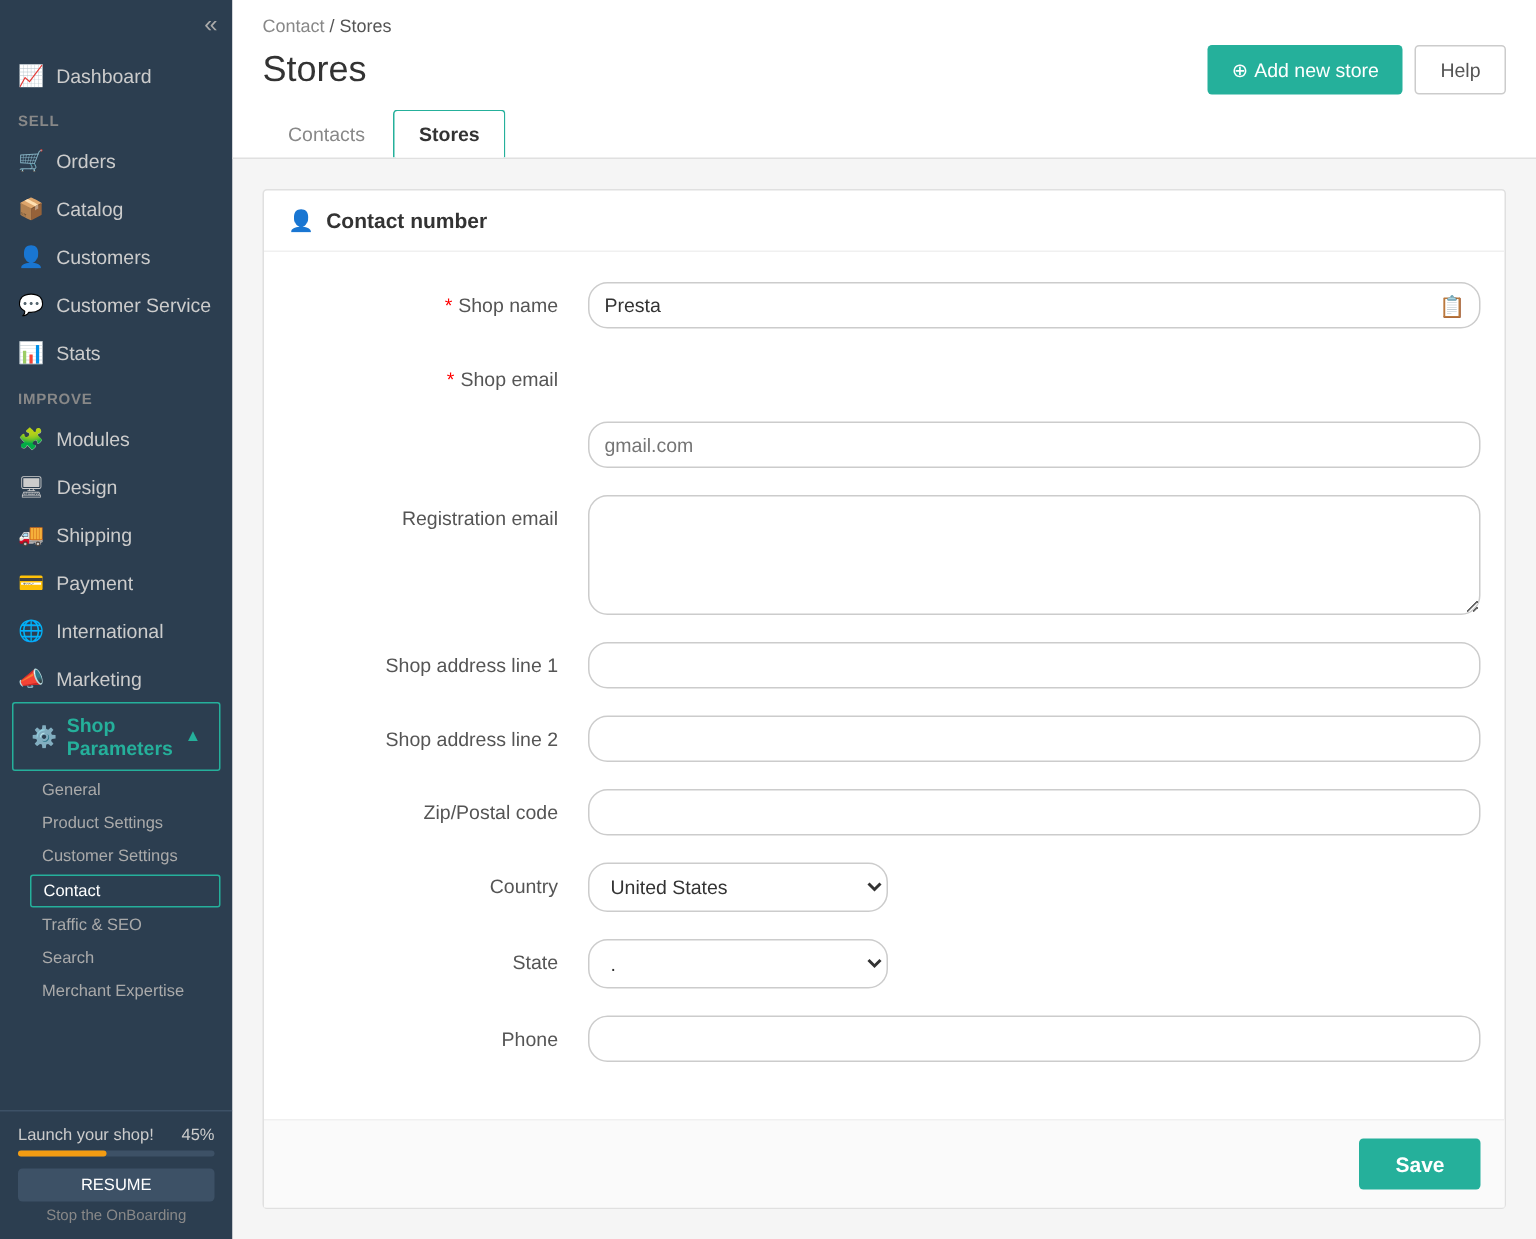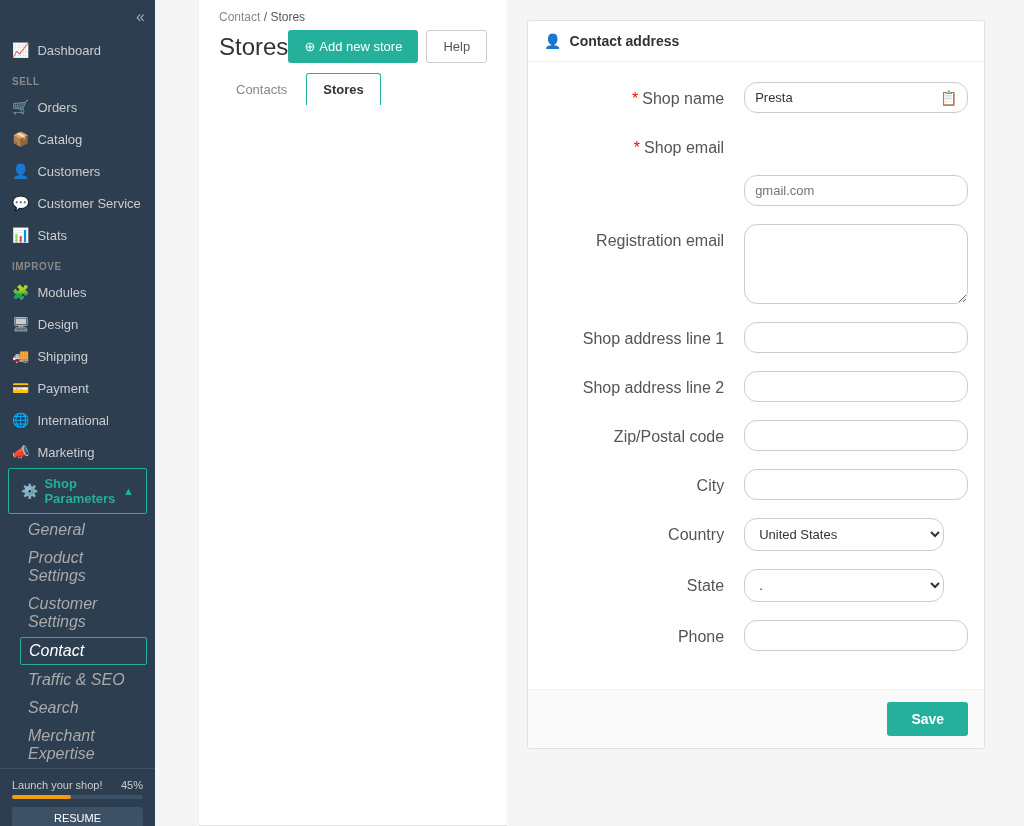--- a/index.html
+++ b/index.html
@@ -66,22 +66,21 @@
       border: 1px solid #25b09b;
       margin: 0 8px 2px;
       border-radius: 2px;
     }
     .shop-params-header .icon { font-size: 14px; }
 
     .sub-item {
       padding: 5px 12px 5px 28px;
       cursor: pointer;
       color: #aaa;
-      font-size: 16px;
-      font-style: italic;
+      font-size: 11px;
     }
     .sub-item.contact-active {
       border: 1px solid #25b09b;
       border-radius: 2px;
       color: #fff;
       margin: 1px 8px 1px 20px;
       padding: 4px 8px;
     }
 
     .sidebar-bottom {
@@ -121,23 +120,23 @@
     .stop-label {
       font-size: 10px;
       color: #888;
       text-align: center;
     }
 
     
     .main {
       flex: 1;
       display: flex;
+      flex-direction: column;
       overflow-y: auto;
       background: #f5f5f5;
-      padding-left: 44px;
     }
     .main-header {
       background: #fff;
       padding: 10px 20px 0;
       border-bottom: 1px solid #e0e0e0;
     }
     .breadcrumb {
       font-size: 12px;
       color: #888;
       margin-bottom: 6px;
@@ -228,21 +227,21 @@
       display: flex;
       align-items: flex-start;
       margin-bottom: 18px;
     }
     .form-label {
       width: 200px;
       min-width: 200px;
       text-align: right;
       padding-right: 20px;
       padding-top: 8px;
-      font-size: 16px;
+      font-size: 13px;
       color: #555;
     }
     .form-label .required {
       color: red;
       margin-right: 4px;
     }
     .form-control {
       flex: 1;
       padding: 7px 10px;
       border: 1px solid #ccc;
@@ -407,21 +406,21 @@
     <div class="tabs">
       <div class="tab">Contacts</div>
       <div class="tab active">Stores</div>
     </div>
   </div>
 
   <div class="form-area">
     <div class="card">
       <div class="card-header">
         <span>👤</span>
-        <span>Contact address</span>
+        <span>Contact number</span>
       </div>
       <div class="card-body">
 
         <div class="form-group">
           <div class="form-label">
             <span class="required">*</span>Shop name
           </div>
           <div class="input-with-icon">
             <input type="text" class="form-control" value="Presta" style="">
             <span class="input-icon">📋</span>
@@ -448,24 +447,20 @@
         <div class="form-group">
           <div class="form-label">Shop address line 2</div>
           <input type="text" class="form-control" style="">
         </div>
 
         <div class="form-group">
           <div class="form-label">Zip/Postal code</div>
           <input type="text" class="form-control" style="">
         </div>
 
-        <div class="form-group">
-          <div class="form-label">City</div>
-          <input type="text" class="form-control" style="">
-        </div>
 
         <div class="form-group">
           <div class="form-label">Country</div>
           <select class="form-control" style="max-width: 200px;">
             <option>United States</option>
             <option>France</option>
             <option>Germany</option>
             <option>Spain</option>
             <option>United Kingdom</option>
           </select>

